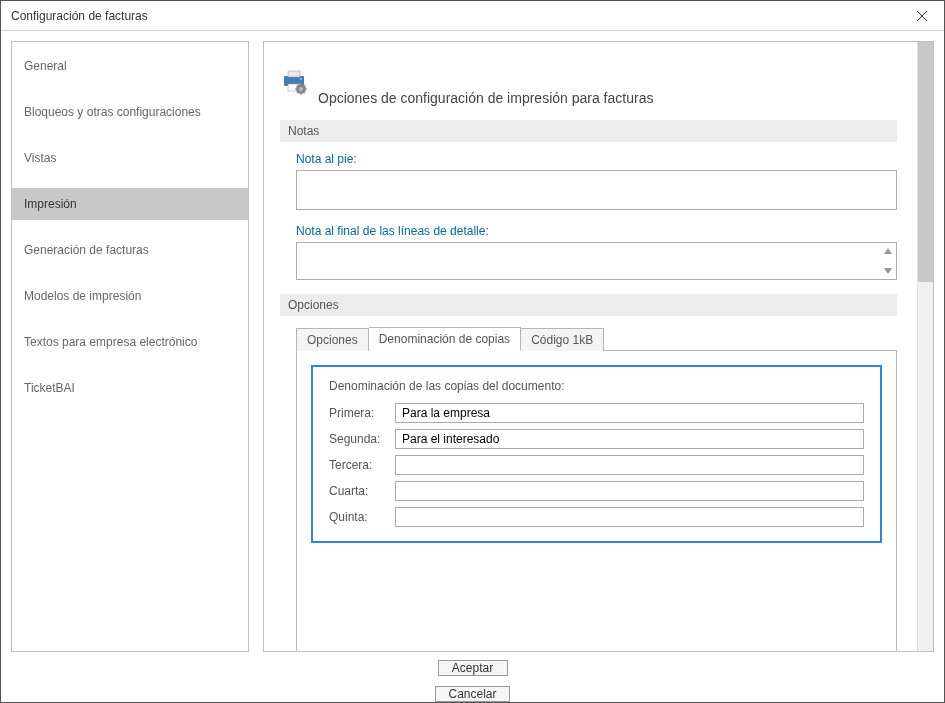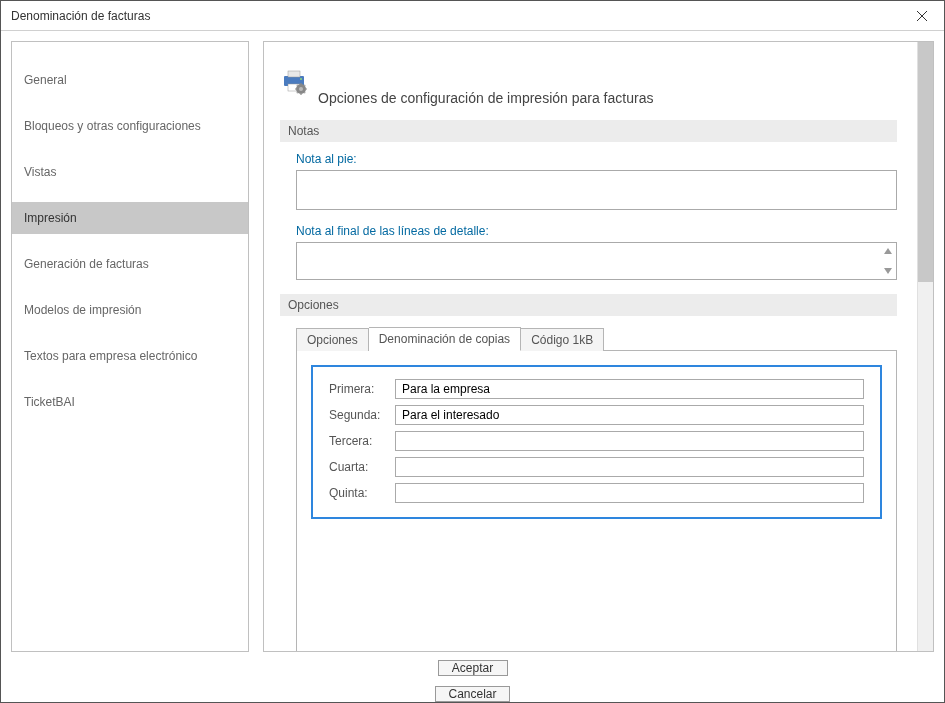--- a/index.html
+++ b/index.html
@@ -5,21 +5,21 @@
   * { box-sizing: border-box; }
   html, body { margin: 0; padding: 0; font-family: "Segoe UI", Tahoma, sans-serif; font-size: 12px; color: #333; background: #fff; }
   .window { width: 945px; height: 703px; border: 1px solid #555; background: #fff; display: flex; flex-direction: column; }
 
   .titlebar { height: 30px; display: flex; align-items: center; padding: 0 0 0 10px; border-bottom: 1px solid #d0d0d0; }
   .titlebar-title { flex: 1; font-size: 12px; color: #333; }
   .titlebar-close { width: 44px; height: 30px; display: flex; align-items: center; justify-content: center; cursor: pointer; }
 
   .body { flex: 1; display: flex; padding: 10px; gap: 14px; overflow: hidden; }
 
-  .sidebar { width: 238px; border: 1px solid #c0c0c0; background: #fff; padding-top: 22px; }
+  .sidebar { width: 238px; border: 1px solid #c0c0c0; background: #fff; padding-top: 8px; }
   .sidebar-item { padding: 9px 12px; color: #666; cursor: pointer; margin-bottom: 14px; }
   .sidebar-item.selected { background: #c8c8c8; color: #333; }
 
   .content { flex: 1; border: 1px solid #c0c0c0; position: relative; display: flex; }
   .content-inner { flex: 1; padding: 16px 20px 16px 16px; overflow: hidden; }
   .scroll-track { width: 16px; background: #f0f0f0; position: relative; border-left: 1px solid #e0e0e0; }
   .scroll-thumb { position: absolute; top: 0; left: 0; right: 0; height: 240px; background: #c8c8c8; }
 
   .header-row { display: flex; align-items: center; gap: 10px; margin-bottom: 14px; }
   .header-title { font-size: 14px; color: #444; margin-top: 32px; }
@@ -49,21 +49,21 @@
 
   .footer { height: 40px; display: flex; align-items: center; justify-content: flex-end; padding: 0 12px; gap: 10px; flex-direction: column; }
   .btn { min-width: 70px; height: 24px; border: 1px solid #999; background: #f6f6f6; padding: 0 12px; cursor: pointer; font-family: inherit; font-size: 12px; color: #333; }
 </style>
 </head>
 <body>
 
 <div class="window">
 
   <div class="titlebar">
-    <div class="titlebar-title">Denominación de facturas</div>
+    <div class="titlebar-title">Configuración de facturas</div>
     <div class="titlebar-close">
       <svg width="10" height="10" viewBox="0 0 10 10">
           <path d="M0 0 L10 10 M10 0 L0 10" stroke="#333" stroke-width="1" fill="none"></path>
         </svg>
     </div>
   </div>
 
   <div class="body">
 
     <div class="sidebar">
@@ -120,20 +120,21 @@
         <div class="section-header">Opciones</div>
 
         <div class="tabs-row">
           <div class="tab">Opciones</div>
           <div class="tab active">Denominación de copias</div>
           <div class="tab">Código 1kB</div>
         </div>
 
         <div class="tab-pane">
           <div class="highlight-box">
+            <div class="hl-title">Denominación de las copias del documento:</div>
 
             <div class="form-row">
               <label>Primera:</label>
               <input type="text" value="Para la empresa" style="">
             </div>
             <div class="form-row">
               <label>Segunda:</label>
               <input type="text" value="Para el interesado" style="">
             </div>
             <div class="form-row">

